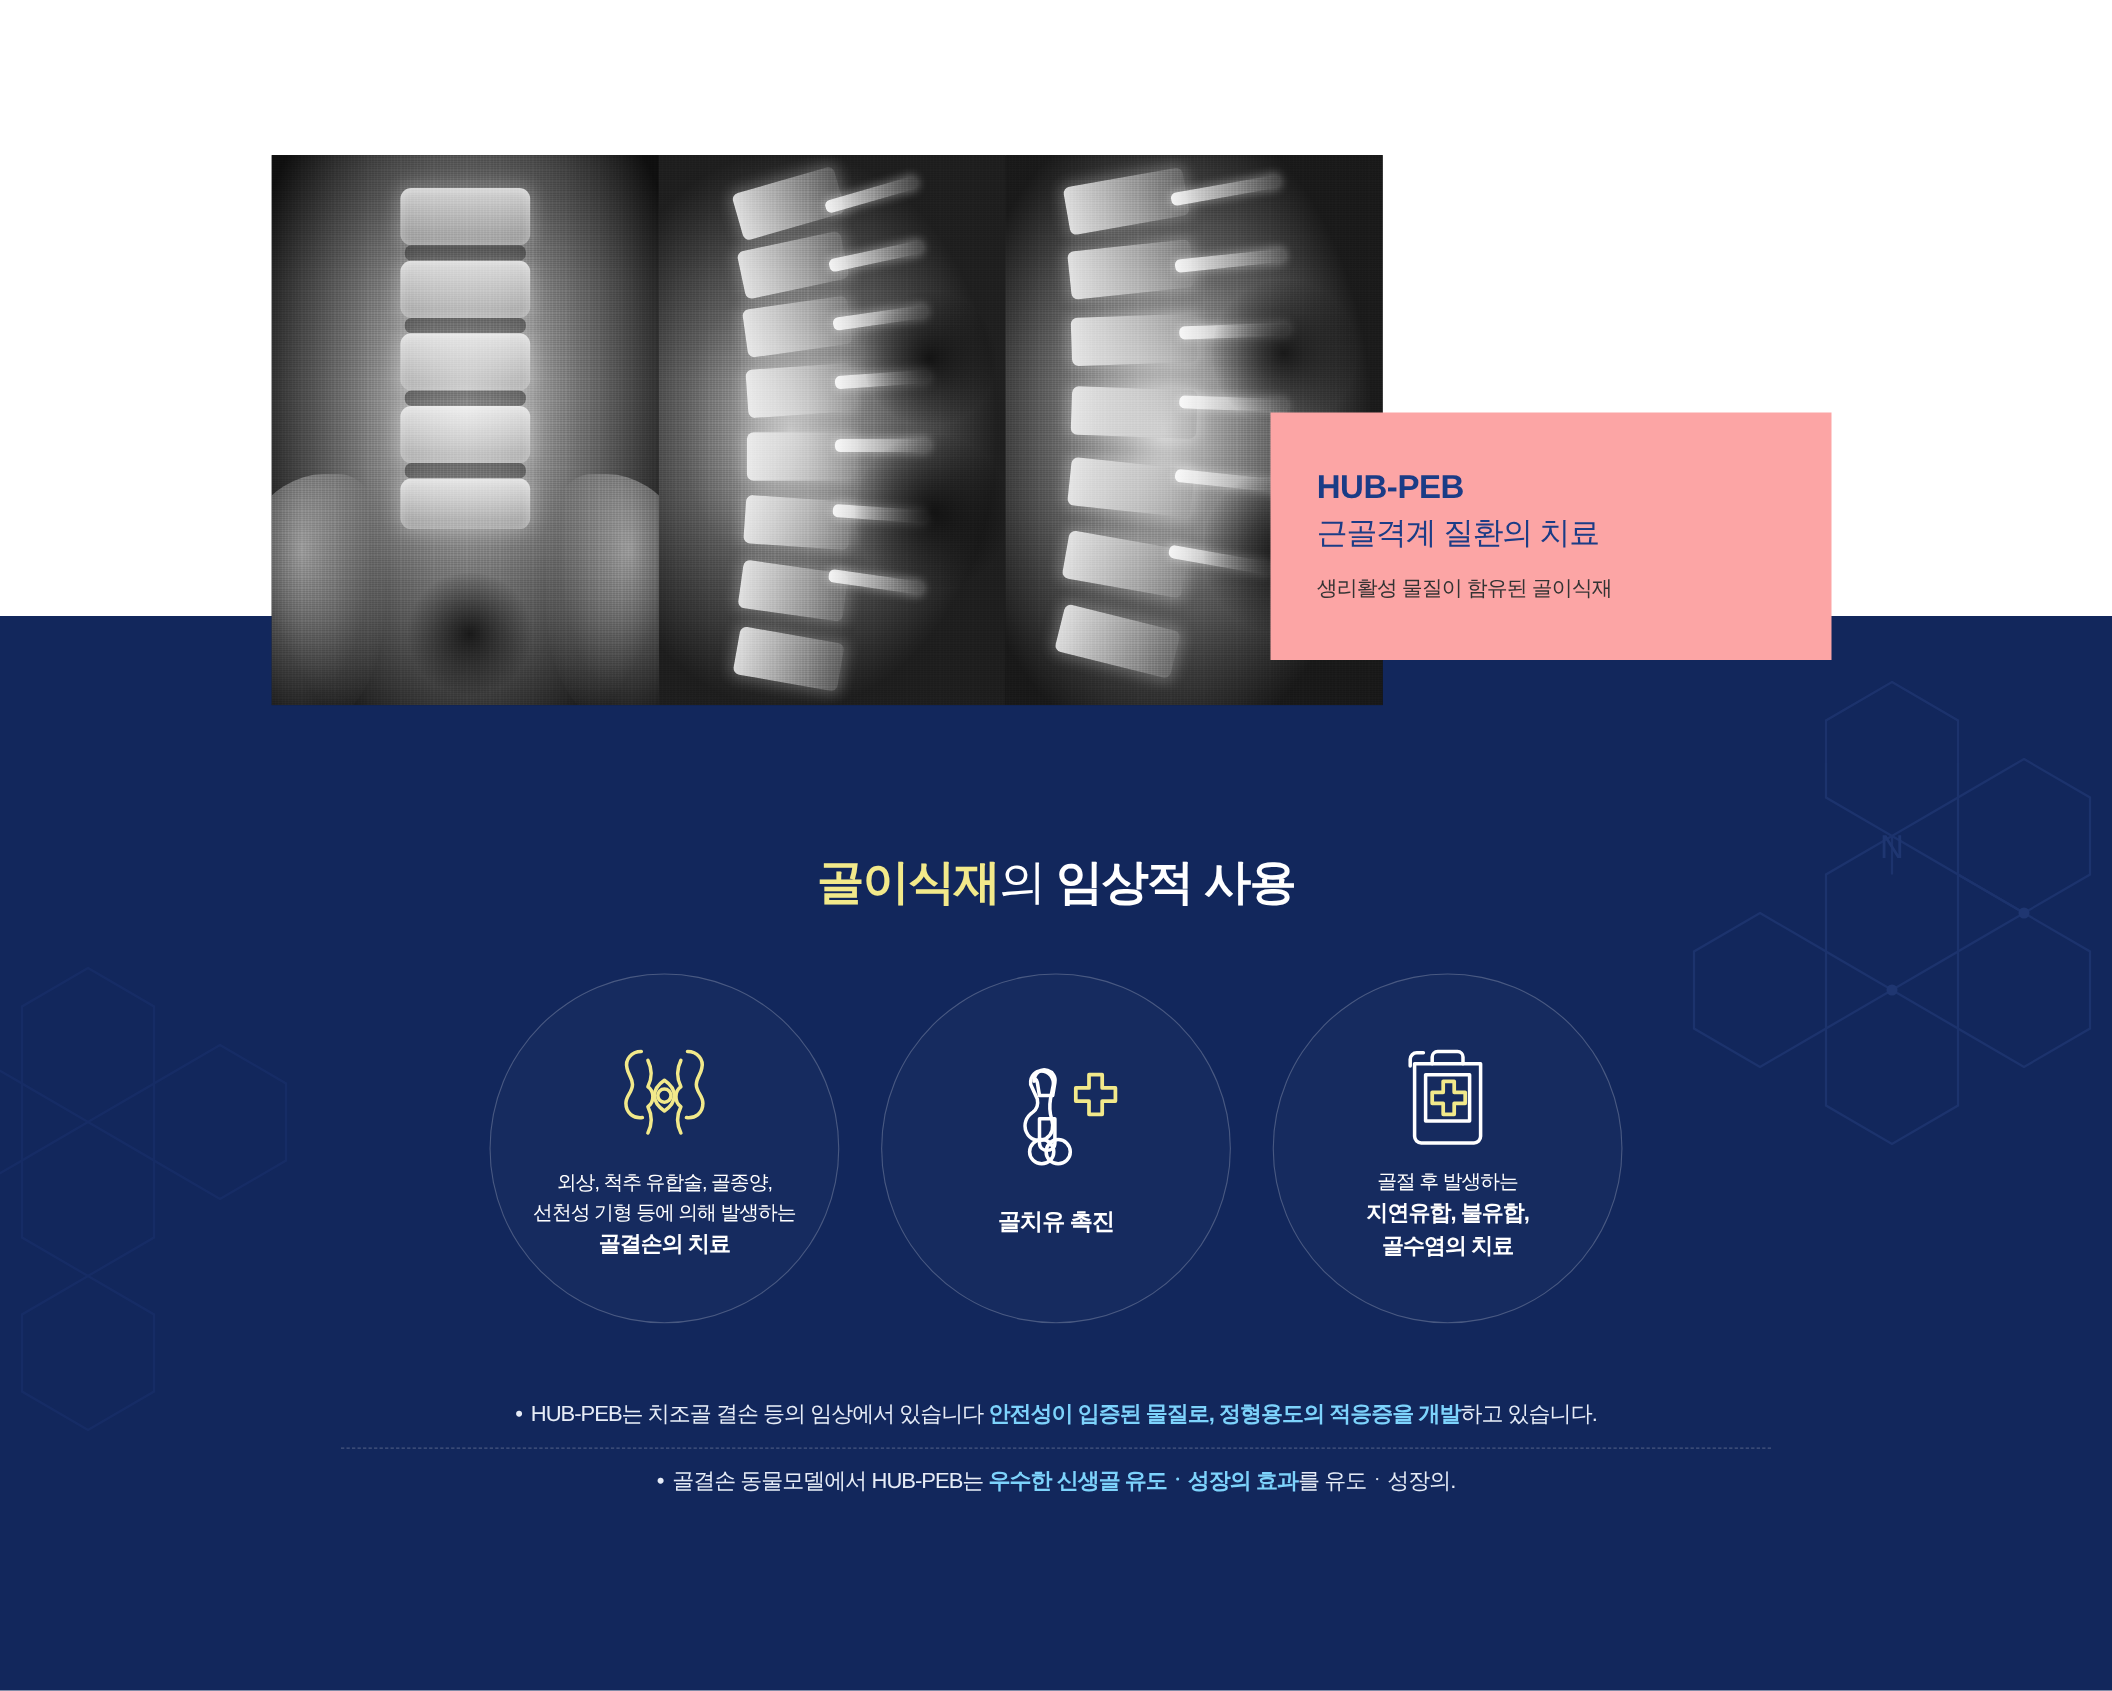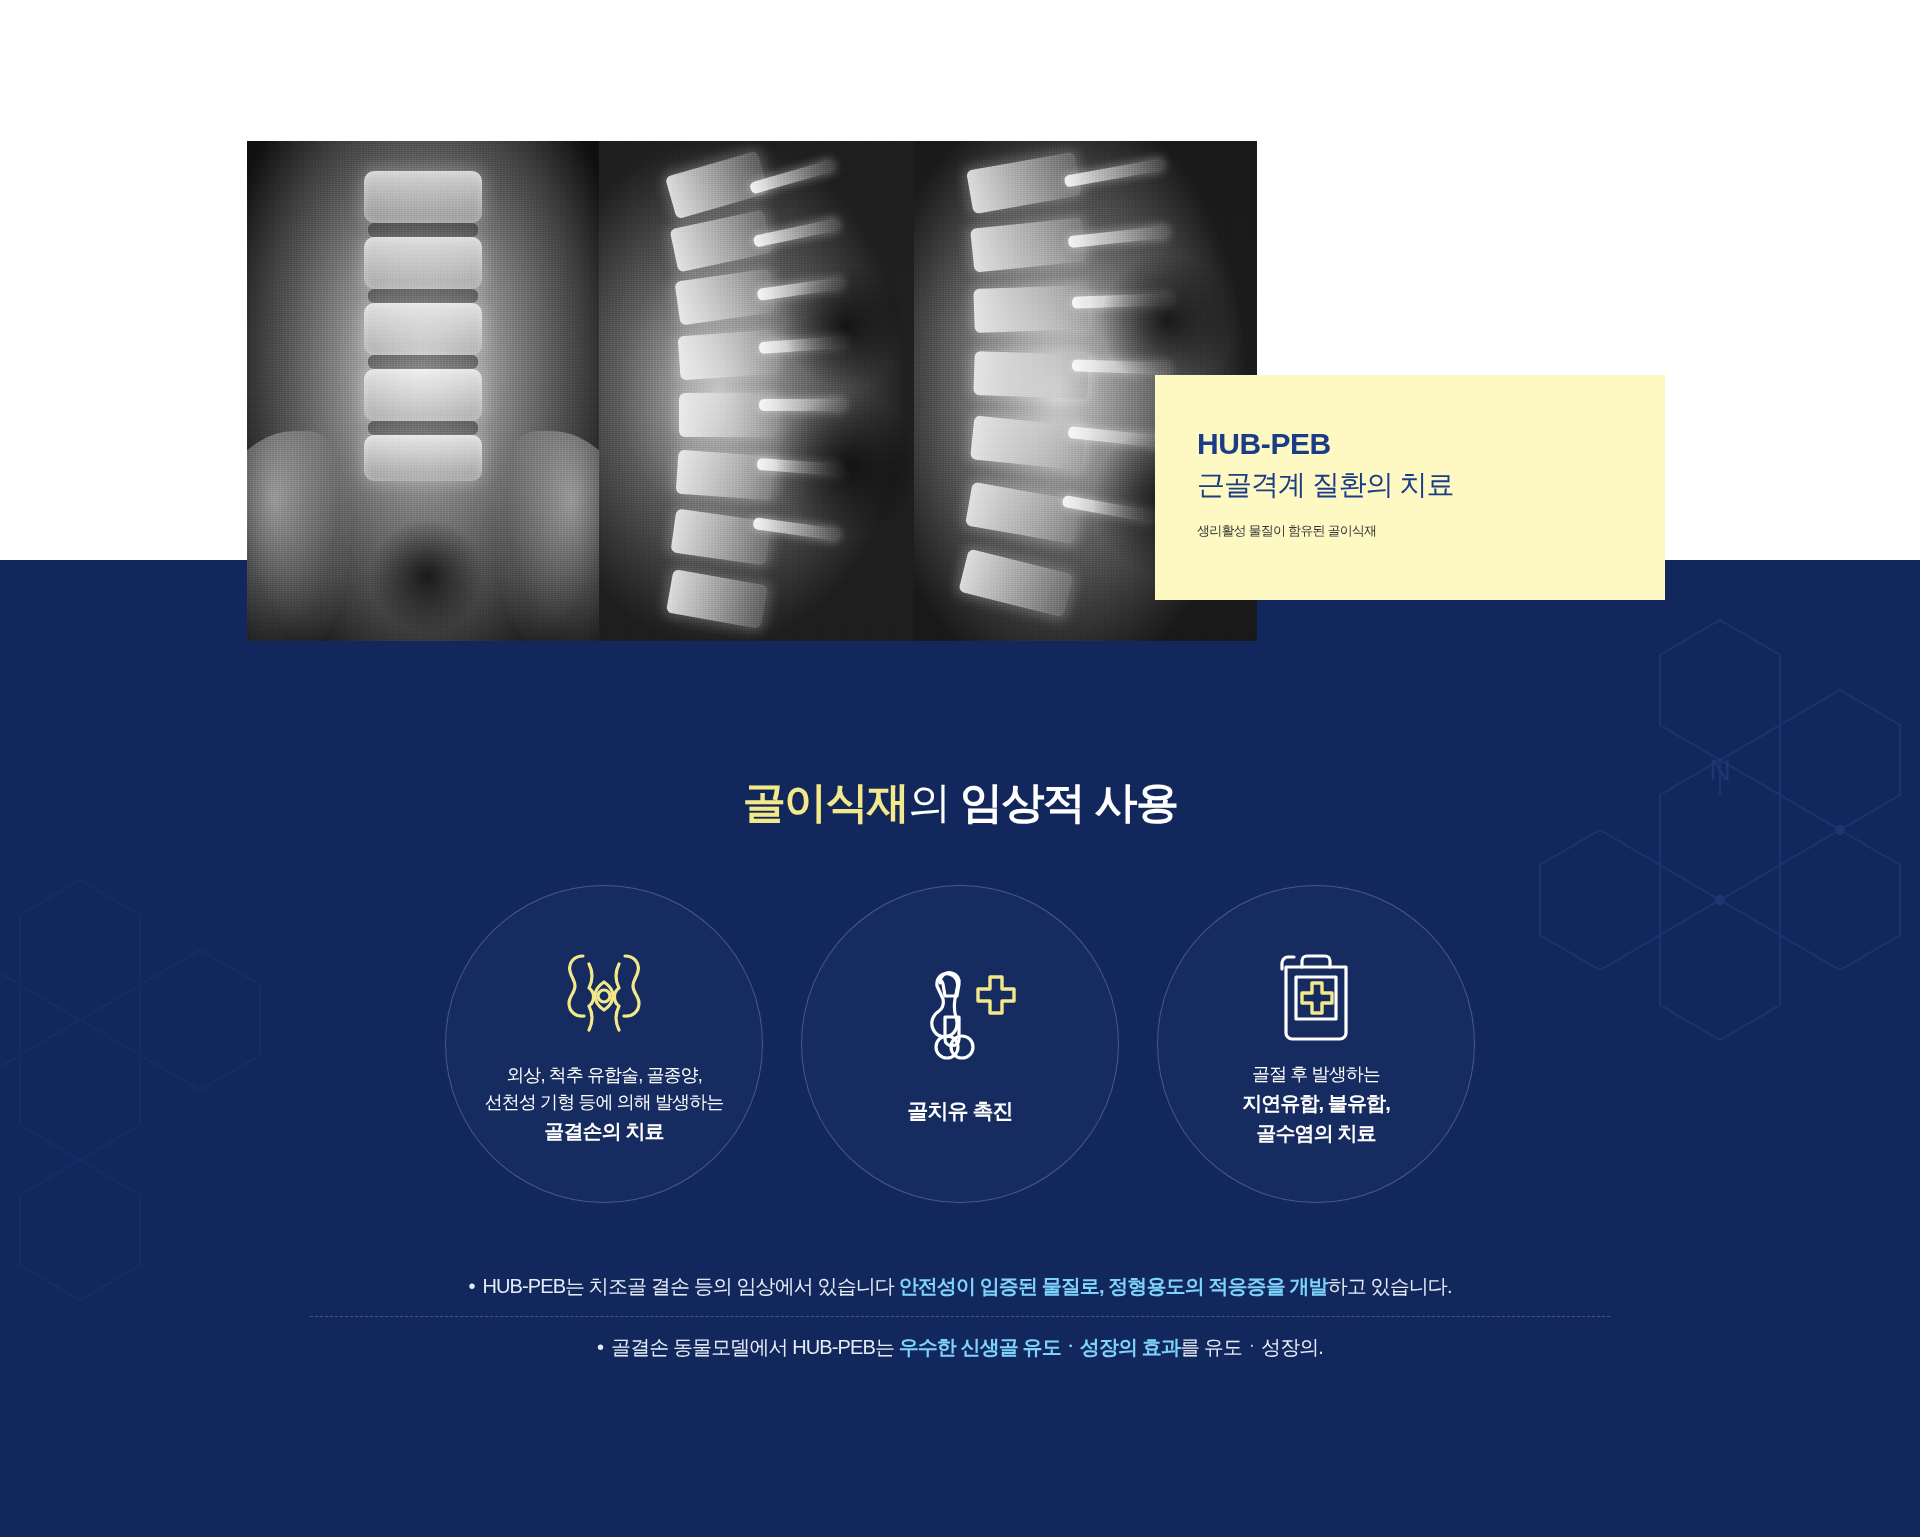--- a/index.html
+++ b/index.html
@@ -117,40 +117,40 @@
     position: absolute;
     border-radius: 50%;
     background: radial-gradient(circle, rgba(0,0,0,0.72), rgba(0,0,0,0) 70%);
   }
 
   
   .hub-card {
     position: absolute;
     left: 1155px; top: 375px;
     width: 510px; height: 225px;
-    background: #fef9c3;
+    background: #fca5a5;
     padding: 50px 0 0 42px;
   }
   .hub-title {
     font-size: 30px;
     font-weight: bold;
     color: #1b3c86;
     letter-spacing: -0.4px;
     line-height: 1.25;
   }
   .hub-sub {
     font-size: 28px;
     font-weight: 500;
     color: #1b3c86;
     letter-spacing: -1px;
     line-height: 1.4;
     margin-top: 2px;
   }
   .hub-desc {
-    font-size: 13px;
+    font-size: 19px;
     color: #333333;
     letter-spacing: -0.8px;
     margin-top: 18px;
   }
 
   
   .section-heading {
     position: absolute;
     left: 0; top: 217px;
     width: 1920px;

